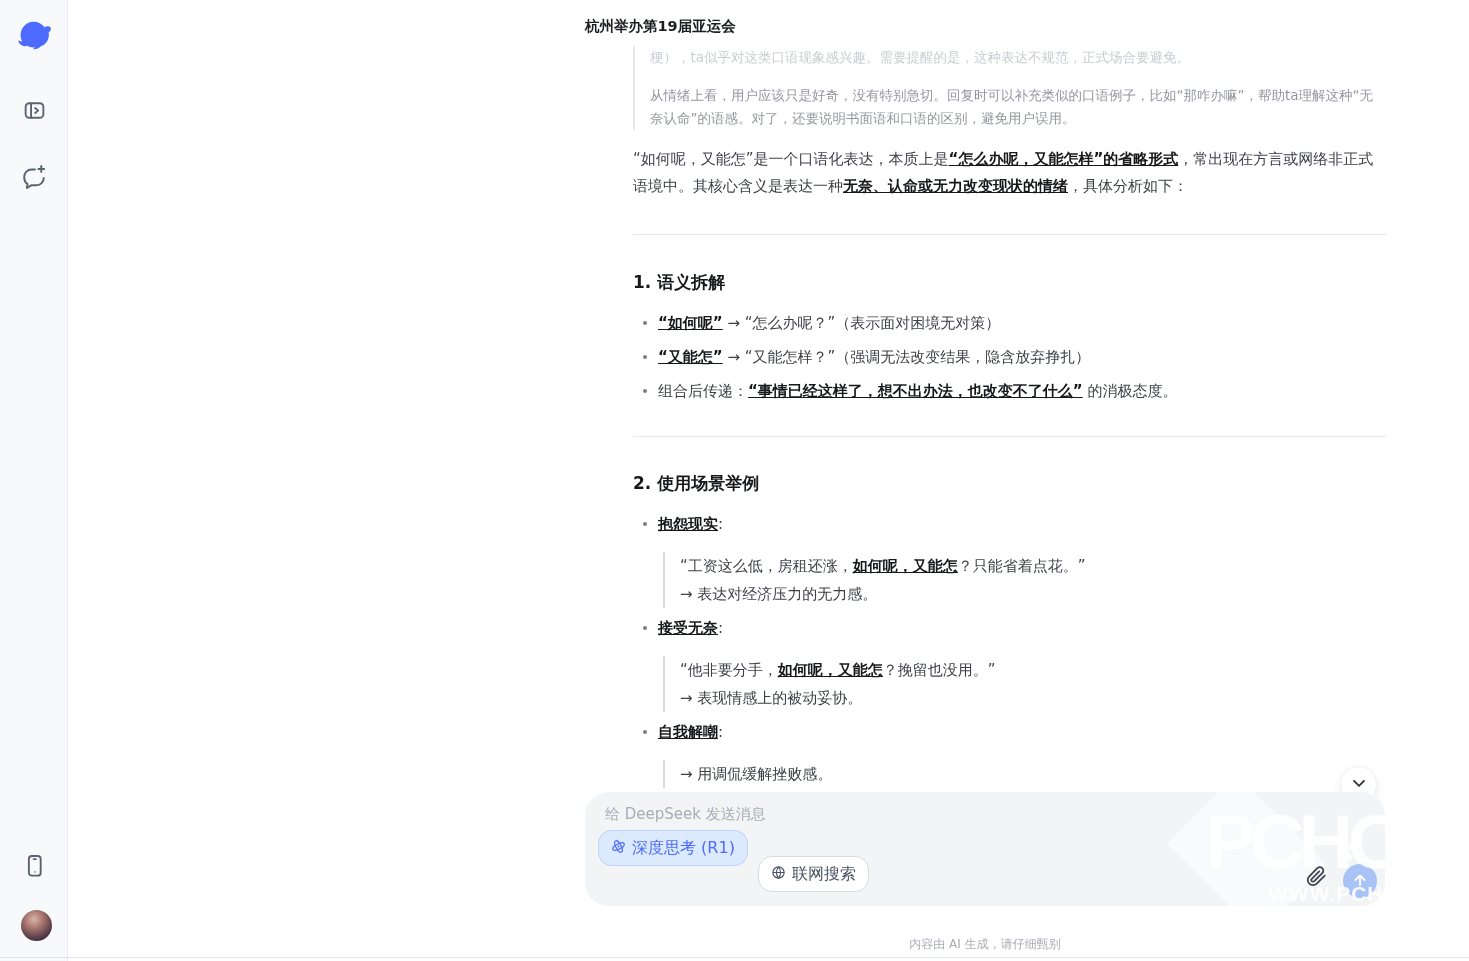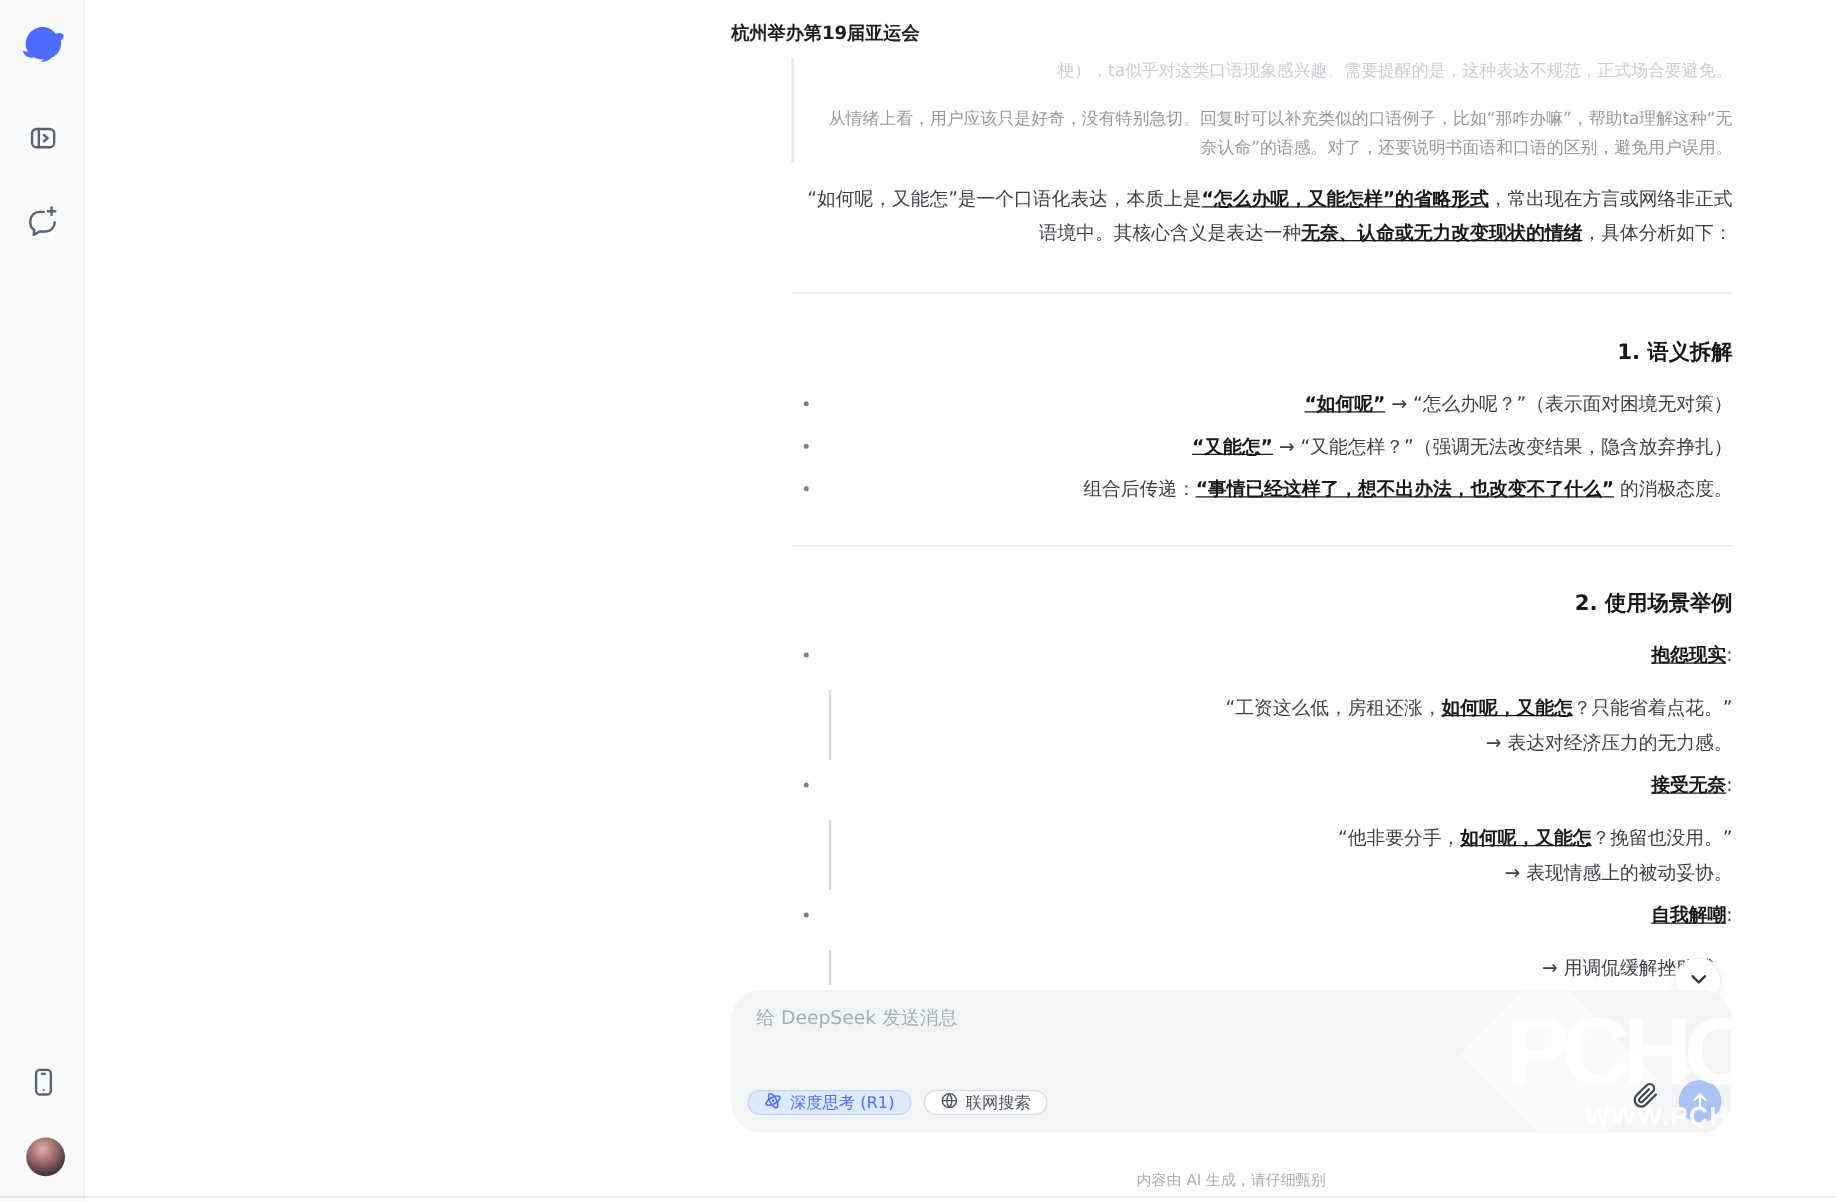--- a/index.html
+++ b/index.html
@@ -17,21 +17,21 @@
   .sb-phone{top:852px;}
   .avatar{position:absolute;left:21px;top:910px;width:31px;height:31px;border-radius:50%;
     background:radial-gradient(circle at 42% 30%,#d9b4a8 0%,#a9766f 32%,#543c48 68%,#221b26 100%);
     cursor:pointer;}
 
   
   .page-title{position:absolute;left:585px;top:17px;width:800px;margin:0;text-align:left;
     font-size:14.5px;font-weight:700;color:#1d1e20;}
 
   
-  .content{position:absolute;left:633px;top:0;width:753px;color:#3d3f45;text-align:right;}
+  .content{position:absolute;left:633px;top:0;width:753px;color:#3d3f45;}
   .thinking{margin-top:46px;border-left:2px solid #e4e6ea;padding-left:15px;
     font-size:13.5px;line-height:23px;color:#94979d;}
   .thinking p{margin:0;}
   .thinking .t1{color:#c9ccd2;margin-bottom:15px;}
   .intro{margin:16px 0 0;font-size:15px;line-height:27px;}
   strong{font-weight:700;color:#17181a;text-decoration:underline;}
   hr.div{margin:34px 0 0;border:none;border-top:1px solid #e8e8ea;}
   hr.div2{margin:33px 0 0;border:none;border-top:1px solid #e8e8ea;}
   h3.sec{margin:37px 0 0;font-size:17px;line-height:20px;color:#17181a;}
   h3.sec2{margin:36px 0 0;}
@@ -50,25 +50,25 @@
     display:flex;align-items:center;justify-content:center;cursor:pointer;}
 
   
   .composer{position:absolute;left:585px;top:792px;width:800px;height:114px;border-radius:24px;
     background:#f3f4f6;overflow:hidden;}
   .composer textarea{position:absolute;left:18px;top:11px;width:500px;height:42px;border:none;
     outline:none;background:transparent;resize:none;font-size:15px;
     font-family:"DejaVu Sans","Liberation Sans",sans-serif;color:#3d3f45;}
   .composer textarea::placeholder{color:#a6acb8;}
   .pills{position:absolute;left:13px;bottom:14px;display:flex;gap:10px;z-index:3;}
-  .pill{height:20px;border-radius:14px;display:inline-flex;align-items:center;gap:6px;
-    padding:0 12px;font-size:13px;cursor:pointer;
+  .pill{height:36px;border-radius:14px;display:inline-flex;align-items:center;gap:6px;
+    padding:0 12px;font-size:16px;cursor:pointer;
     font-family:"DejaVu Sans","Liberation Sans",sans-serif;}
   .pill-dt{background:#dbeafe;color:#4d6bfe;border:1px solid rgba(77,107,254,.18);}
-  .pill-ws{background:#fff;color:#4a5160;border:1px solid #d6dae1;}
+  .pill-ws{background:#fff;color:#4a5160;border:1px solid #d6dae1;margin-top:26px;}
   .attach{position:absolute;right:58px;bottom:16px;background:none;border:none;padding:0;
     cursor:pointer;z-index:5;display:flex;}
   .send{position:absolute;right:8px;bottom:8px;width:34px;height:34px;border-radius:50%;
     background:#a9c3f6;border:none;display:flex;align-items:center;justify-content:center;
     cursor:pointer;z-index:2;}
 
   
   .wm{position:absolute;inset:0;pointer-events:none;z-index:4;overflow:hidden;}
   .wm-diamond{position:absolute;left:612px;top:12px;width:100px;height:100px;
     background:rgba(255,255,255,.5);transform:rotate(45deg) scale(1.28,.98);}

